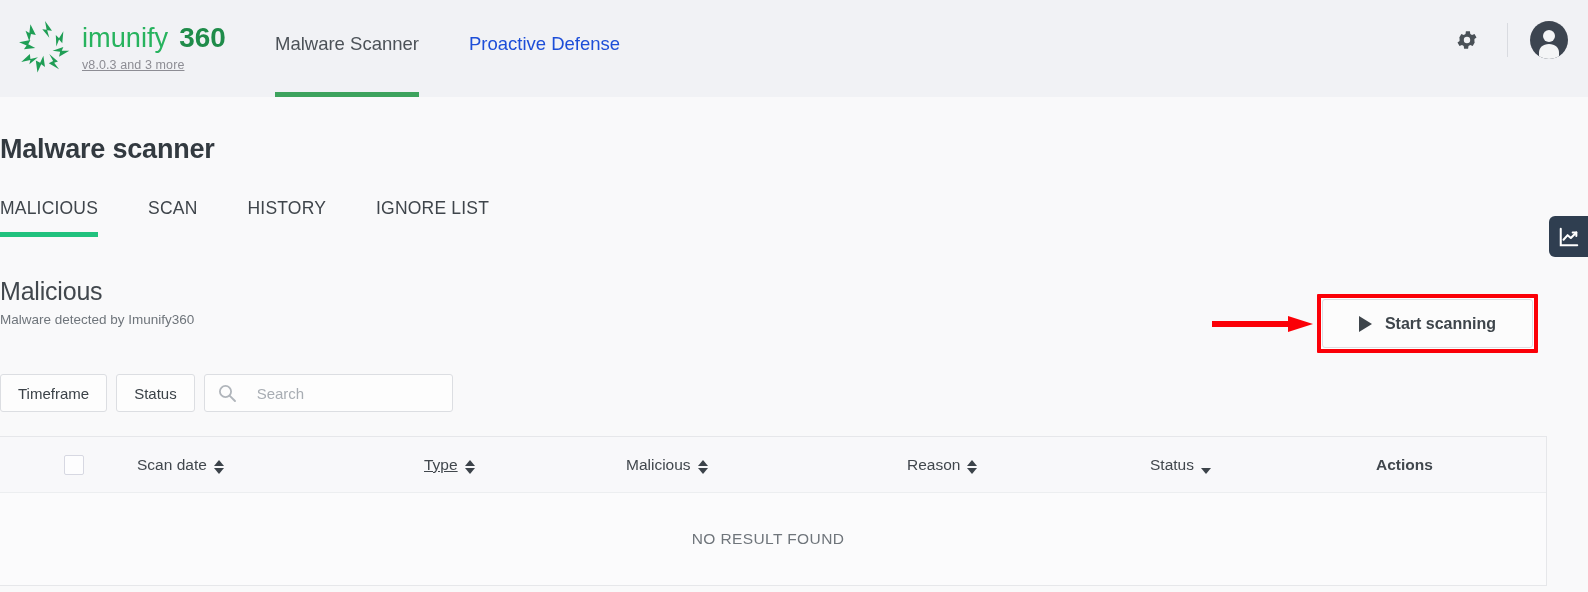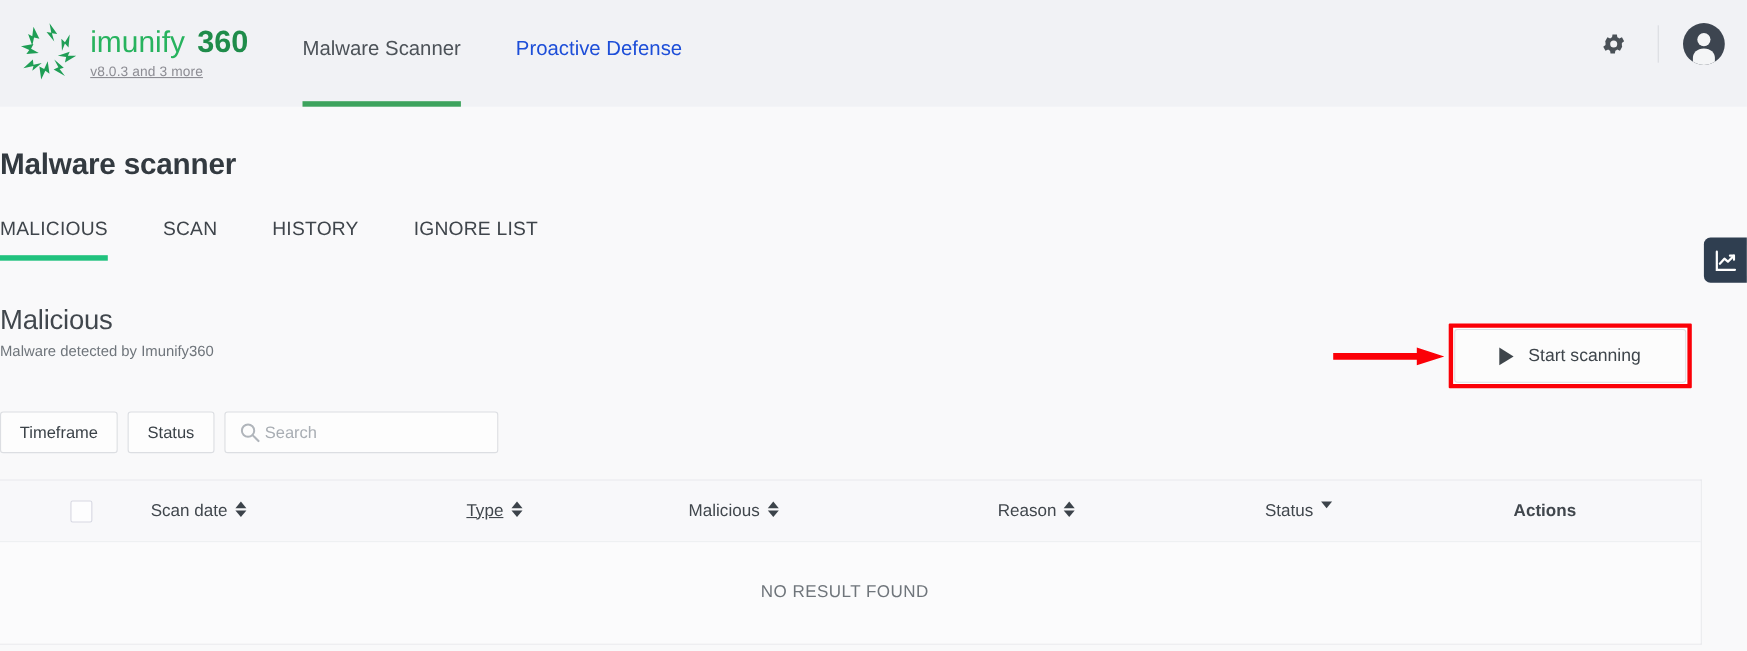--- a/index.html
+++ b/index.html
@@ -141,21 +141,21 @@
     background: #fcfcfc;
     border: 1px solid #dcdee2;
     border-radius: 3px;
     display: flex; align-items: center; justify-content: center;
     gap: 13px;
     cursor: pointer;
   }
   .scan-btn-label {
     font-size: 16px;
     color: #3e454b;
-    font-weight: normal;
+    font-weight: bold;
   }
   .play-tri {
     width: 0; height: 0;
     border-left: 13px solid #3e454b;
     border-top: 8px solid transparent;
     border-bottom: 8px solid transparent;
   }
   .red-arrow {
     position: absolute;
     left: 1210px; top: 313px;
@@ -186,21 +186,21 @@
     background: #fdfdfd;
     border-radius: 3px;
     display: flex; align-items: center;
     padding-left: 12px;
   }
   .search-input {
     border: none; outline: none; background: transparent;
     font-family: "Liberation Sans", sans-serif;
     font-size: 15px;
     color: #3b4248;
-    margin-left: 4px;
+    margin-left: 20px;
     width: 190px;
   }
   .search-input::placeholder { color: #a8adb3; }
 
   
   .table-wrap {
     position: absolute;
     left: 0; top: 436px;
     width: 1547px;
     border: 1px solid #e6e7ea;
@@ -209,21 +209,21 @@
   }
   .thead {
     height: 56px;
     display: flex; align-items: center;
     border-bottom: 1px solid #eceef0;
     background: #f8f8fa;
   }
   .th {
     font-size: 15.5px;
     color: #41474d;
-    display: flex; align-items: flex-start; gap: 7px;
+    display: flex; align-items: flex-end; gap: 7px;
     white-space: nowrap;
   }
   .th-check { width: 137px; display: flex; justify-content: flex-start; padding-left: 64px; }
   .checkbox {
     width: 20px; height: 20px;
     border: 1px solid #d7d8e2;
     border-radius: 2px;
     background: #fdfdfe;
     cursor: pointer;
   }

